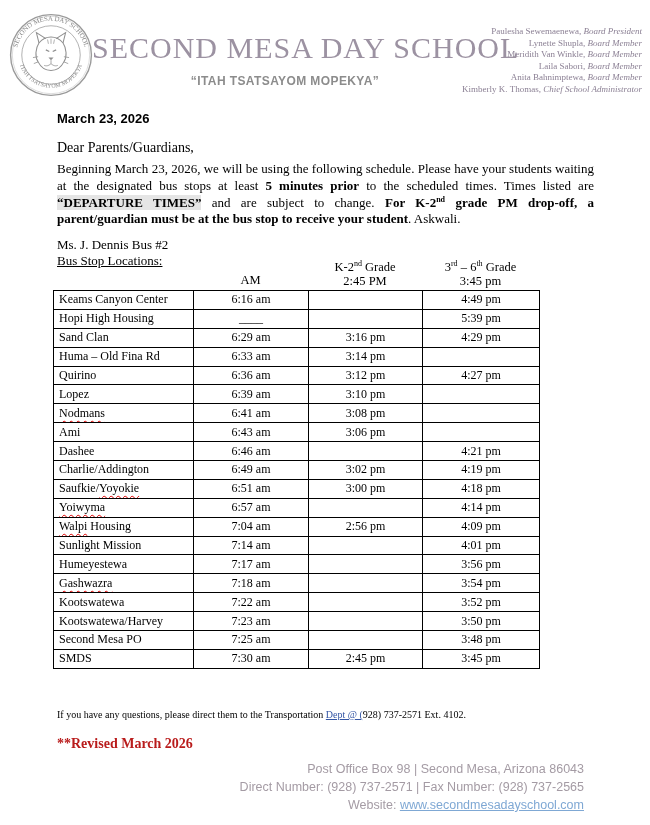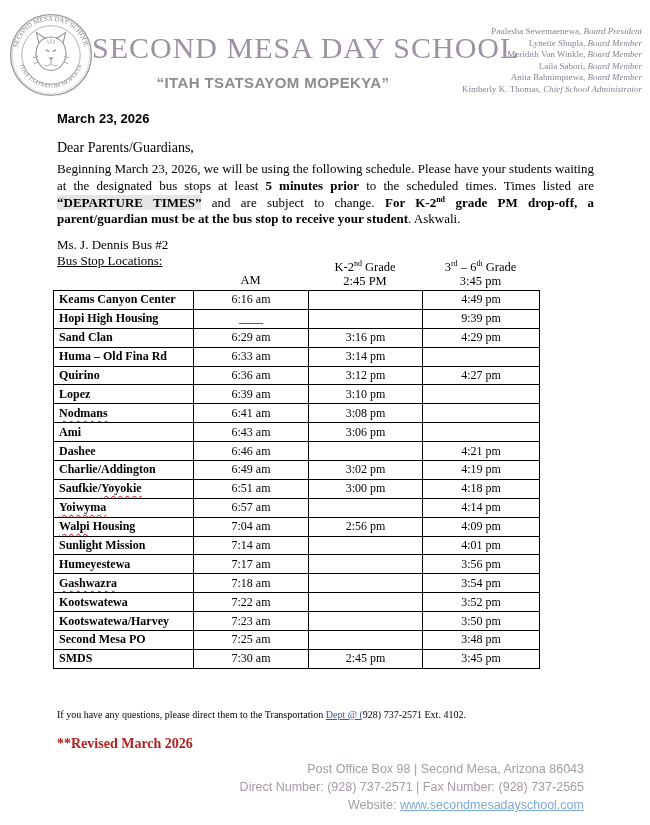--- a/index.html
+++ b/index.html
@@ -7,22 +7,22 @@
     position:relative;width:650px;height:825px;background:#ffffff;
     font-family:"Liberation Serif",serif;color:#000;margin:0 auto;overflow:hidden;
   }
   
   .logo{position:absolute;left:8px;top:12px;width:86px;height:86px;}
   .school-name{
     position:absolute;left:92px;top:31px;width:362px;text-align:center;
     font-size:30px;letter-spacing:1px;color:#9c92a2;white-space:nowrap;
   }
   .tagline{
-    position:absolute;left:92px;top:74px;width:362px;text-align:center;
-    font-family:"Liberation Sans",sans-serif;font-weight:bold;font-size:15px;
+    position:absolute;left:104px;top:74px;width:362px;text-align:center;
+    font-family:"Liberation Sans",sans-serif;font-weight:bold;font-size:12px;
     color:#8c8c8c;letter-spacing:.4px;
   }
   .board{
     position:absolute;right:8px;top:26px;text-align:right;
     font-size:9px;line-height:11.6px;color:#8c8195;
   }
   .board .b-title{font-style:italic;}
   
   .date{position:absolute;left:57px;top:111px;font-family:"Liberation Sans",sans-serif;font-weight:bold;font-size:13px;}
   .salutation{position:absolute;left:57px;top:140px;font-size:14px;}
@@ -36,21 +36,21 @@
   .th{position:absolute;text-align:center;font-size:12.5px;line-height:13.5px;}
   .th-am{left:193px;top:274px;width:115px;}
   .th-k2{left:308px;top:261px;width:114px;}
   .th-g36{left:422px;top:261px;width:117px;}
   
   table.bus{
     position:absolute;left:53px;top:290px;width:486px;
     border-collapse:collapse;table-layout:fixed;font-size:12px;
   }
   table.bus td{border:1px solid #000;height:17.9px;padding:0 5px;overflow:hidden;white-space:nowrap;}
-  td.c-stop{text-align:left;font-weight:bold;}
+  td.c-stop{text-align:left;}
   td.c-time{text-align:center;}
   .misspelled{
     text-decoration-line:underline;text-decoration-style:wavy;
     text-decoration-color:#e00000;text-decoration-thickness:1px;text-underline-offset:3px;
   }
   
   .questions{position:absolute;left:57px;top:709px;font-size:10px;}
   .dept-link{color:#3355a4;text-decoration:underline;cursor:pointer;}
   .revised{position:absolute;left:57px;top:736px;font-size:14px;font-weight:bold;color:#b91c1c;}
   .footer{
@@ -132,21 +132,21 @@
         <tr>
           <td class="c-stop"><span>Keams Canyon Center</span></td>
           <td class="c-time">6:16 am</td>
           <td class="c-time"></td>
           <td class="c-time">4:49 pm</td>
         </tr>
         <tr>
           <td class="c-stop"><span>Hopi High Housing</span></td>
           <td class="c-time">____</td>
           <td class="c-time"></td>
-          <td class="c-time">9:39 pm</td>
+          <td class="c-time">5:39 pm</td>
         </tr>
         <tr>
           <td class="c-stop"><span>Sand Clan</span></td>
           <td class="c-time">6:29 am</td>
           <td class="c-time">3:16 pm</td>
           <td class="c-time">4:29 pm</td>
         </tr>
         <tr>
           <td class="c-stop"><span>Huma – Old Fina Rd</span></td>
           <td class="c-time">6:33 am</td>

